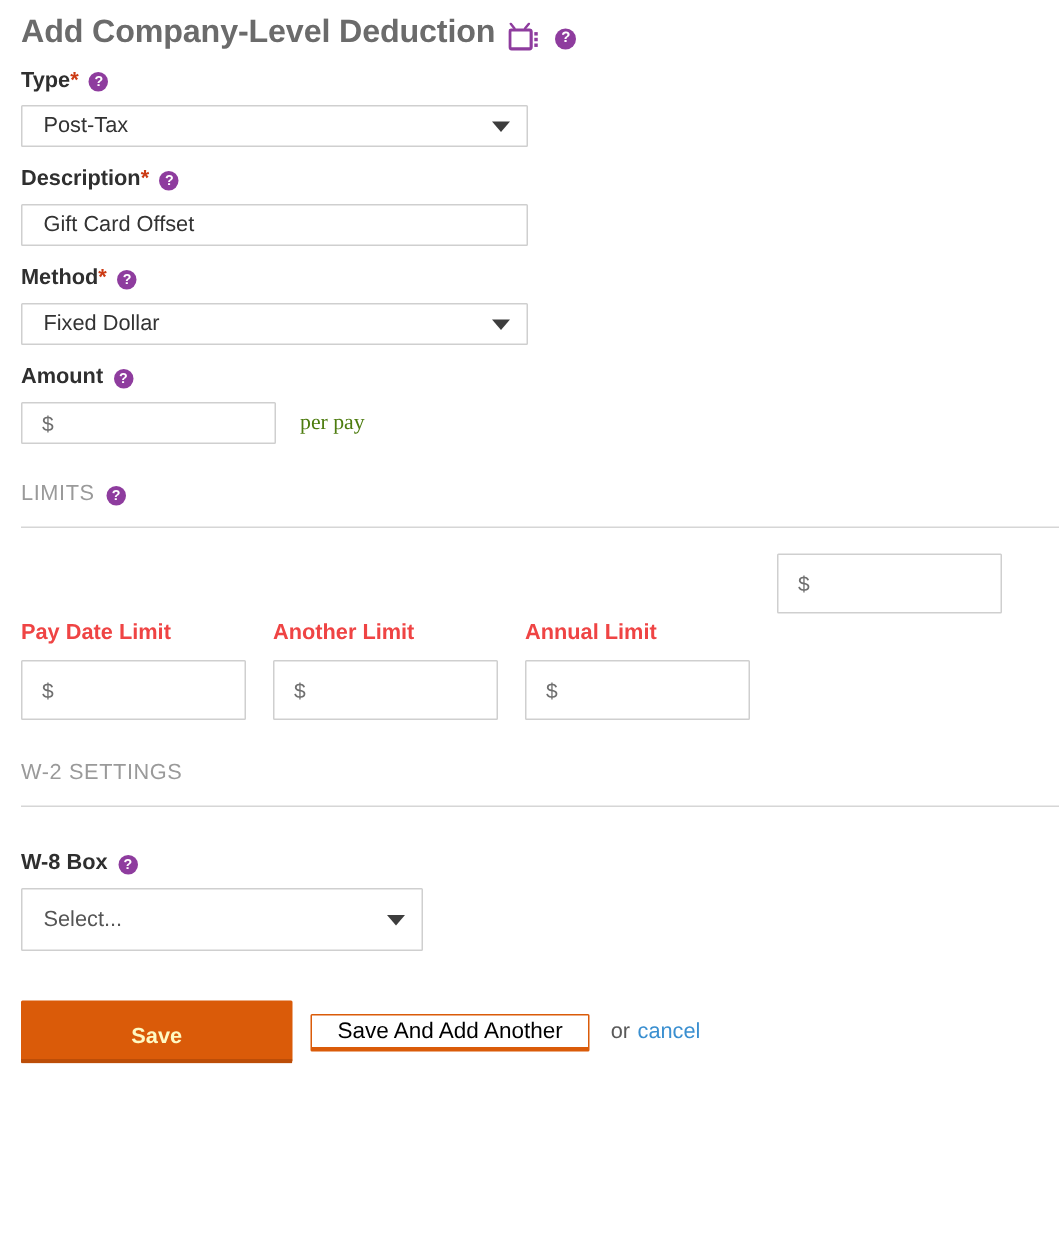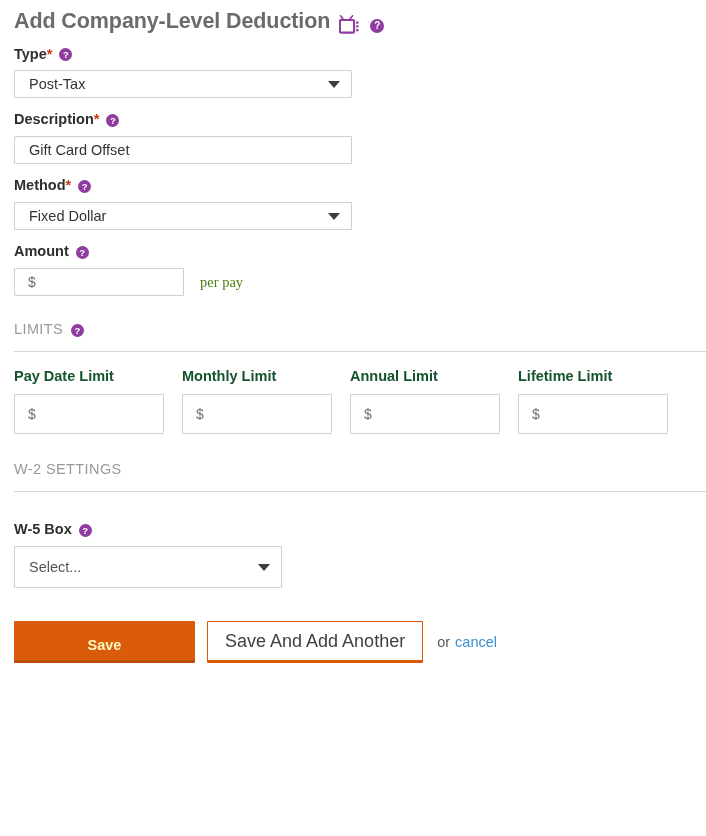--- a/index.html
+++ b/index.html
@@ -119,24 +119,25 @@
   
   .limits-grid {
     display: flex;
     gap: 18px;
     margin-top: 17px;
   }
   .limit-col { width: 150px; }
   .limit-label {
     font-size: 14.5px;
     font-weight: bold;
-    color: #14532d;
+    color: #ef4444;
     margin-bottom: 9px;
     line-height: 1.1;
     white-space: nowrap;
+    margin-top: 46px;
   }
   .control.limit { width: 150px; height: 40px; padding-left: 13px; }
   .control.limit .money { color: #6f6f6f; font-size: 14px; }
 
   
   .control.w2 { width: 268px; height: 42px; }
 
   
   .actions {
     display: flex;
@@ -152,26 +153,26 @@
     color: #fef9c3;
     font-size: 14.5px;
     font-weight: bold;
     font-family: "Liberation Sans", sans-serif;
     cursor: pointer;
     border-radius: 1px;
     padding: 16px;
   }
   .btn-save-another {
     margin-left: 12px;
-    height: 42px;
+    height: 25px;
     background: #ffffff;
     border: 1px solid #da5b09;
     border-bottom: 3px solid #da5b09;
-    color: #404040;
-    font-size: 18px;
+    color: #000000;
+    font-size: 15px;
     font-family: "Liberation Sans", sans-serif;
     padding: 0 17px;
     cursor: pointer;
     border-radius: 1px;
   }
   .or-text {
     margin-left: 14px;
     font-size: 14.5px;
     color: #5a5a5a;
   }
@@ -256,49 +257,48 @@
     <div class="section-rule"></div>
 
     <div class="limits-grid">
       <div class="limit-col">
         <div class="limit-label">Pay Date Limit</div>
         <div class="control limit">
           <span class="money">$</span>
         </div>
       </div>
       <div class="limit-col">
-        <div class="limit-label">Monthly Limit</div>
+        <div class="limit-label">Another Limit</div>
         <div class="control limit">
           <span class="money">$</span>
         </div>
       </div>
       <div class="limit-col">
         <div class="limit-label">Annual Limit</div>
         <div class="control limit">
           <span class="money">$</span>
         </div>
       </div>
       <div class="limit-col">
-        <div class="limit-label">Lifetime Limit</div>
         <div class="control limit">
           <span class="money">$</span>
         </div>
       </div>
     </div>
   </div>
 
   <div class="section" style="margin-top:28px;">
     <div class="section-head">
       <span>W-2 SETTINGS</span>
     </div>
     <div class="section-rule"></div>
 
     <div class="field" style="margin-top:30px;">
       <div class="field-label">
-        <span class="label-text">W-5 Box</span>
+        <span class="label-text">W-8 Box</span>
         <span class="help small">?</span>
       </div>
       <div class="control select w2">
         <span class="placeholder">Select...</span>
         <span class="caret"></span>
       </div>
     </div>
   </div>
 
   <div class="actions">

